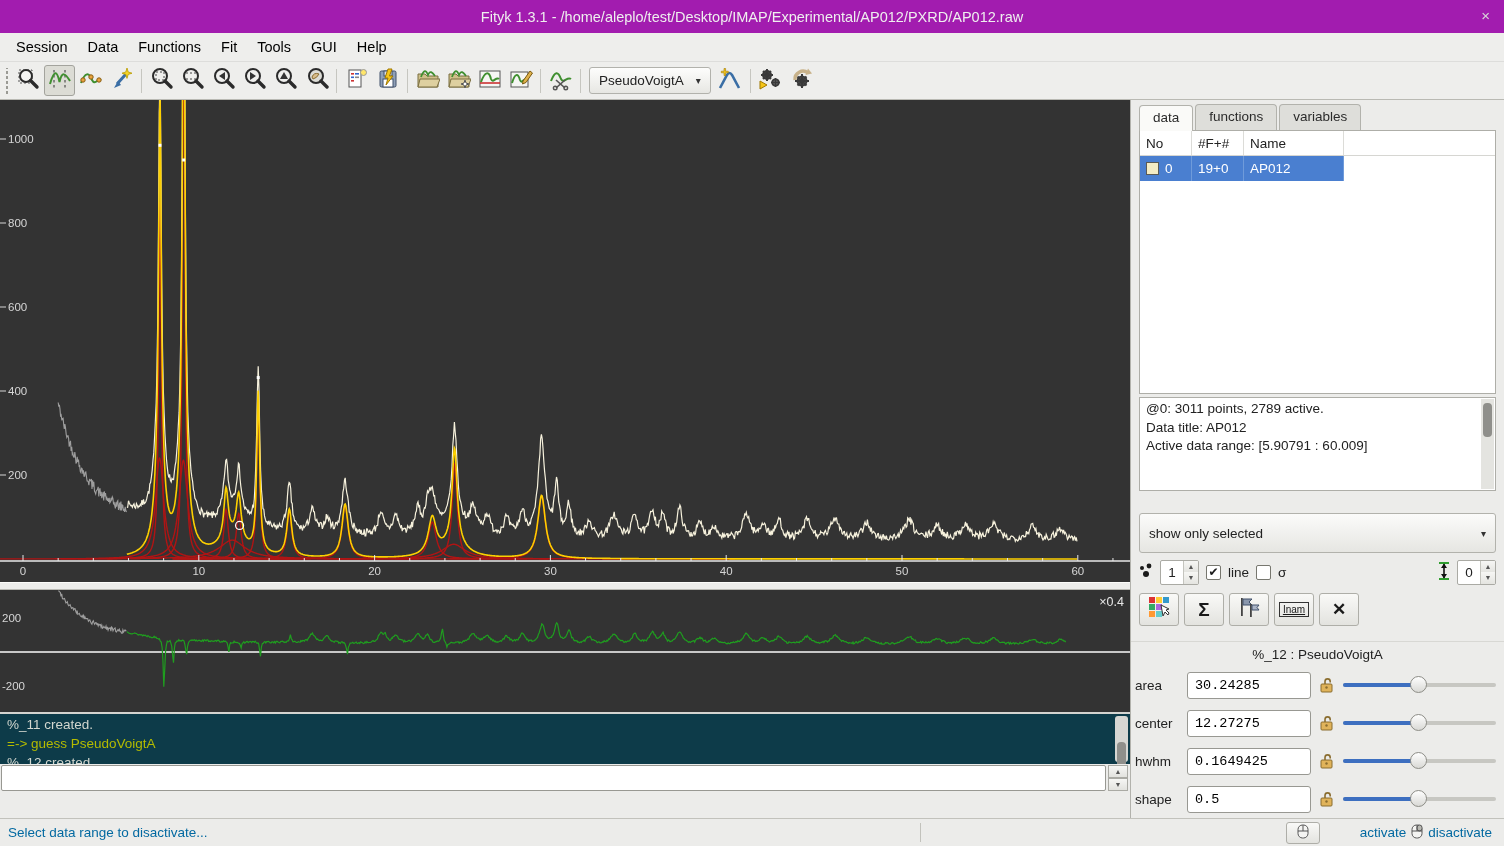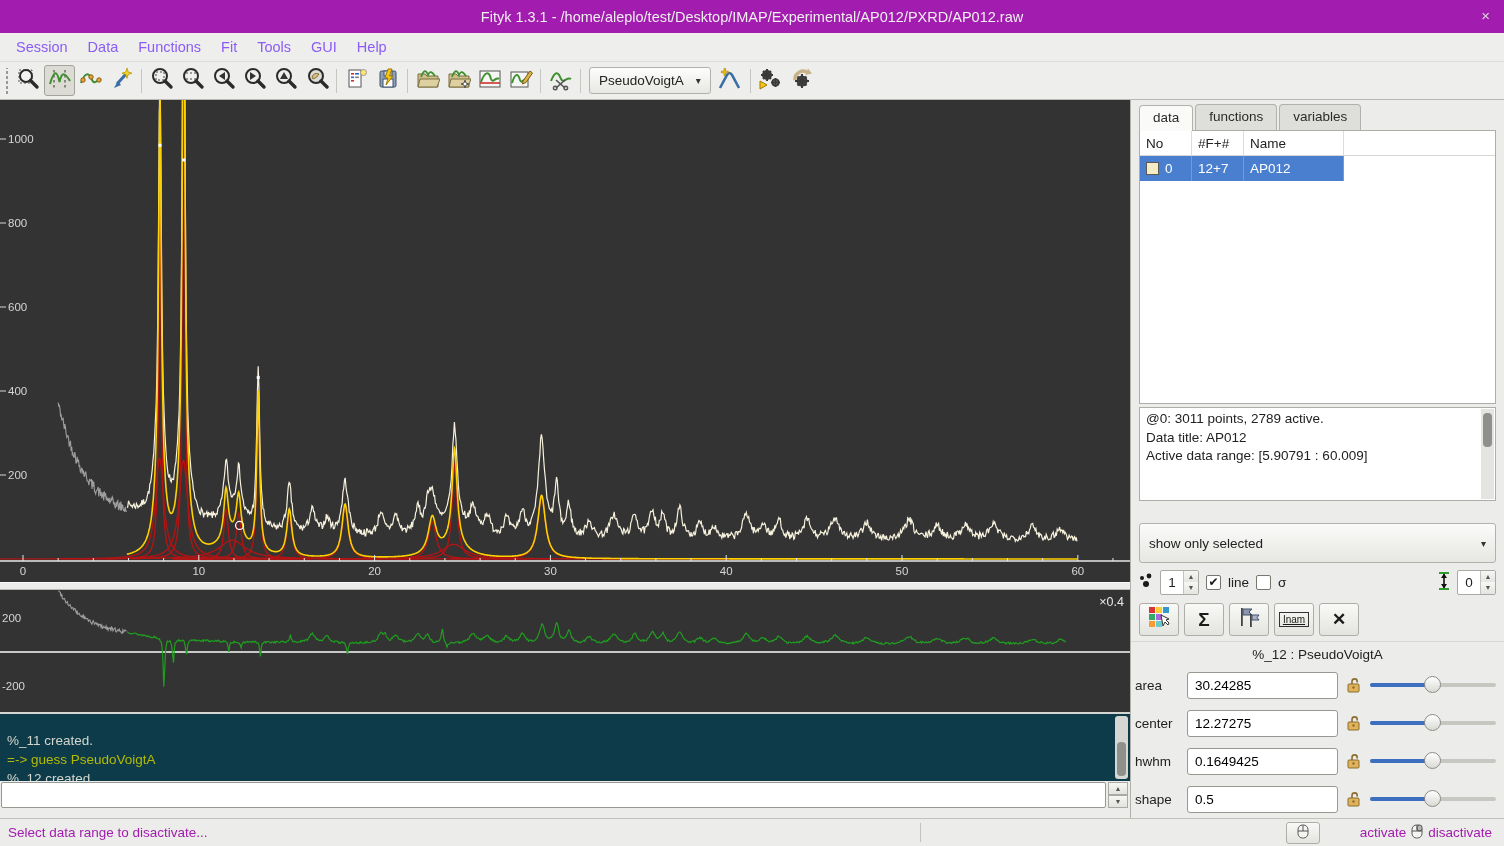--- a/index.html
+++ b/index.html
@@ -4,41 +4,41 @@
 <style>
   *{box-sizing:border-box;margin:0;padding:0}
   html,body{width:1504px;height:846px;overflow:hidden;background:#ececea;
     font-family:"Liberation Sans",sans-serif;-webkit-font-smoothing:antialiased}
   
   .titlebar{height:33px;background:#a21caf;color:#efefef;display:flex;align-items:center;
     justify-content:center;font-weight:normal;font-size:14.5px;position:relative}
   .close-x{position:absolute;right:14px;top:7px;font-size:15px;color:#d8d8d8;cursor:default}
   
   .menubar{height:29px;background:#eeeeec;display:flex;align-items:center;padding-left:6px;
-    font-size:14.5px;color:#8b5cf6;border-bottom:1px solid #dddddb}
+    font-size:14.5px;color:#000000;border-bottom:1px solid #dddddb}
   .menu-item{padding:4px 10px}
   
   .toolbar{height:38px;background:#eeeeec;display:flex;align-items:center;padding:2px 1px;
     border-bottom:1px solid #b9b9b3}
   .drag-handle{width:8px;height:26px;margin:0 2px;background-image:radial-gradient(#9a9a94 1px,transparent 1.2px);
     background-size:4px 5px;background-position:2px 2px;background-repeat:repeat-y}
   .tbtn{width:31px;height:31px;display:flex;align-items:center;justify-content:center;border-radius:3px;border:1px solid transparent}
   .tbtn.active{background:#dcdcd5;border:1px solid #a3a39d}
   .tsep{width:1px;height:24px;background:#c6c6c0;margin:0 4px}
   .fn-dropdown{height:27px;min-width:112px;background:linear-gradient(#fdfdfc,#e7e7e3);
     border:1px solid #b2b2ac;border-radius:3px;display:flex;align-items:center;
     padding:0 9px;margin:0 4px;font-size:13.5px;color:#222;justify-content:space-between;gap:12px}
   .caret{font-size:10px;color:#333}
   
   .content{display:flex;height:718px}
   .left-col{width:1130px;display:flex;flex-direction:column}
   #main-plot{display:block;background:#333333}
   .sash{height:8px;background:#ececea;border-top:1px solid #fbfbf9;border-bottom:1px solid #b9b9b3}
   #aux-plot{display:block;background:#333333}
-  .console{height:69px;background:#0d3b49;border-top:2px solid #d4d4d0;padding:17px 7px;
+  .console{height:52px;background:#0d3b49;border-top:2px solid #d4d4d0;padding:1px 7px;
     font-size:13.5px;line-height:19px;position:relative;overflow:hidden}
   .console-line.output{color:#d3d7cf}
   .console-line.command{color:#b4bb00}
   .console-scroll{position:absolute;right:2px;top:2px;bottom:2px;width:13px;background:#d6d6d2;border-radius:3px}
   .console-thumb{position:absolute;left:2px;right:2px;top:26px;height:34px;background:#8f8f8b;border-radius:4px}
   .input-row{height:28px;display:flex;background:#ececea;align-items:stretch}
   .cmd-input{flex:1;border:1px solid #989892;border-radius:2px;background:#fff;margin:1px 0 1px 1px;
     padding:0 6px;font-family:"Liberation Sans",sans-serif;font-size:13.5px;outline:none}
   .input-spin{width:20px;display:flex;flex-direction:column;margin:1px 2px}
   .input-spin div{flex:1;display:flex;align-items:center;justify-content:center;font-size:7px;color:#555;
@@ -68,35 +68,35 @@
   .spin{display:flex;border:1px solid #aaaaa4;background:#fff;border-radius:2px;height:25px;overflow:hidden}
   .spin .val{width:22px;text-align:center;padding-top:4px}
   .spin .arrows{width:15px;display:flex;flex-direction:column;border-left:1px solid #c4c4be}
   .spin .arrows div{flex:1;display:flex;align-items:center;justify-content:center;font-size:7px;
     color:#555;background:linear-gradient(#f6f6f4,#e4e4e0)}
   .cbx{width:15px;height:15px;background:#fff;border:1px solid #77776f;border-radius:2px;
     display:flex;align-items:center;justify-content:center;font-size:12px;color:#1a1a1a}
   .btns-row{display:flex;gap:5px;padding:4px 8px;height:42px}
   .panel-btn{width:40px;height:33px;background:linear-gradient(#f9f9f7,#e3e3df);border:1px solid #aeaea8;
     border-radius:3px;display:flex;align-items:center;justify-content:center;font-size:17px;color:#1a1a1a}
-  .param-panel{margin-top:0;border-top:1px solid #d8d8d4;padding-top:2px}
+  .param-panel{margin-top:10px;border-top:1px solid #d8d8d4;padding-top:2px}
   .param-title{text-align:center;padding:3px 0 4px}
   .param-row{display:flex;align-items:center;padding:0 6px 0 4px;gap:6px;height:38px}
   .param-label{width:46px;text-align:left;flex:none}
-  .param-input{width:151px;height:27px;border:1px solid #989892;border-radius:3px;padding:0 7px;
-    background:#fff;font-family:Liberation Sans, sans-serif;font-size:13.5px;outline:none;flex:none}
+  .param-input{width:124px;height:27px;border:1px solid #989892;border-radius:3px;padding:0 7px;
+    background:#fff;font-family:Liberation Mono, monospace;font-size:13.5px;outline:none;flex:none}
   .lock{flex:none;width:18px;display:flex;justify-content:center}
   .slider{flex:1;position:relative;height:18px}
   .slider .track{position:absolute;left:2px;right:2px;top:7px;height:4px;background:#c7c7c2;border-radius:2px}
   .slider .fill{position:absolute;left:2px;width:49%;top:7px;height:4px;background:#3d6fc0;border-radius:2px}
   .slider .thumb{position:absolute;left:calc(49% - 8px);top:0;width:17px;height:17px;border-radius:50%;
     background:linear-gradient(#fefefe,#d9d9d5);border:1px solid #8d8d87}
   
   .statusbar{height:28px;background:#ececea;border-top:1px solid #c2c2bc;position:relative;
-    display:flex;align-items:center;font-size:13.5px;color:#a21caf}
+    display:flex;align-items:center;font-size:13.5px;color:#0369a1}
   .status-text{padding-left:8px}
   .status-div{position:absolute;left:920px;top:4px;bottom:4px;width:1px;background:#c2c2bc}
   .hint-btn{position:absolute;left:1286px;top:3px;width:34px;height:22px;border:1px solid #aeaea8;
     border-radius:3px;background:linear-gradient(#f9f9f7,#e3e3df);display:flex;align-items:center;justify-content:center}
   .hints{position:absolute;right:12px;display:flex;gap:5px;align-items:center}
 </style>
 </head>
 <body>
 
 <div class="titlebar">
@@ -407,21 +407,21 @@
         <div class="th c1">No</div>
         <div class="th c2">#F+#</div>
         <div class="th c3">Name</div>
         <div class="th c4"></div>
       </div>
       <div class="tr selected">
         <div class="td c1">
             <span class="row-check"></span>
             <span>0</span>
           </div>
-        <div class="td c2">12+7</div>
+        <div class="td c2">19+0</div>
         <div class="td c3">AP012</div>
         <div class="td c4"></div>
       </div>
     </div>
     <div class="info-box">
       <div id="info-lines">
           <div>@0: 3011 points, 2789 active.</div>
           <div>Data title: AP012</div>
           <div>Active data range: [5.90791 : 60.009]</div>
         </div>

